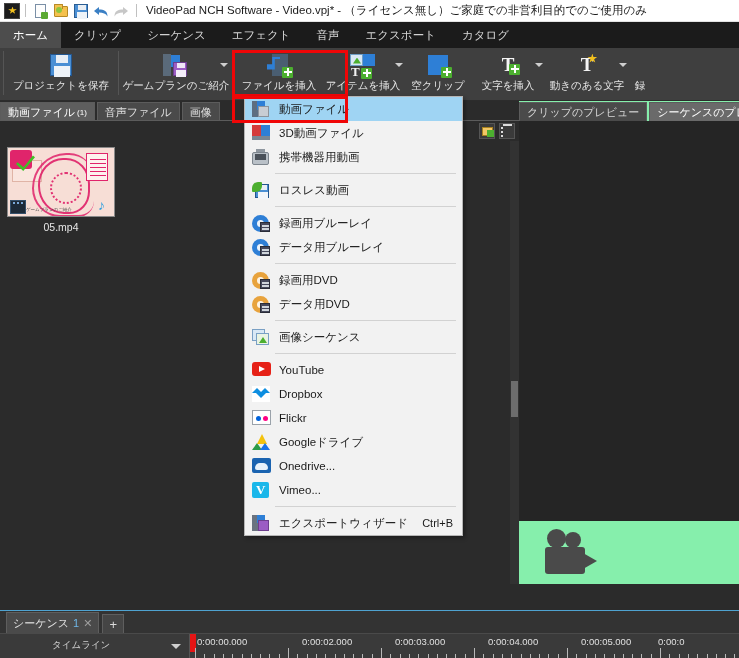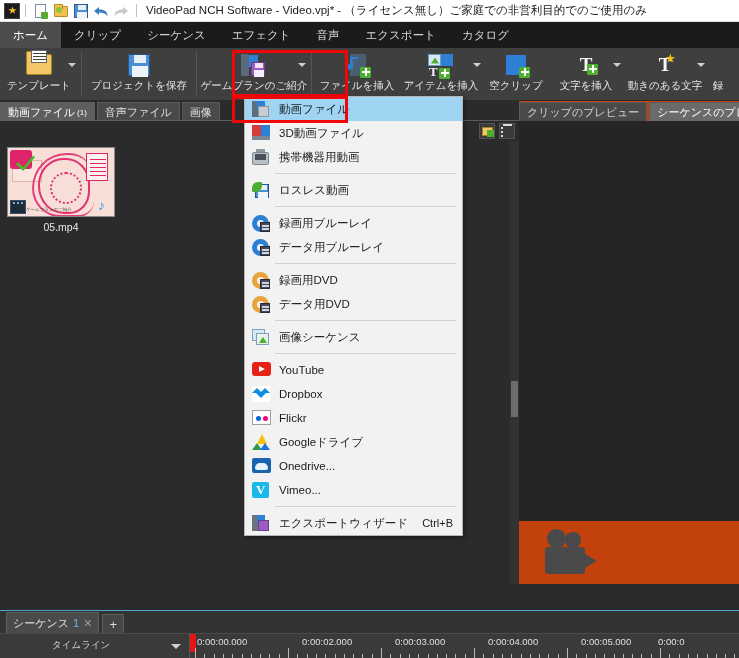--- a/index.html
+++ b/index.html
@@ -246,21 +246,21 @@
   .di-onedrive { width:19px;height:15px; background:#1a63b0; border-radius:2px;}
   .di-onedrive::after{content:"";position:absolute;left:3px;top:5px;width:13px;height:7px;background:#e8f2fb;border-radius:7px 7px 3px 3px;}
   .di-vimeo { width:17px;height:16px; background:#1ab7ea; border-radius:2px;}
   .di-vimeo::after{content:"V"; position:absolute;left:4px;top:0px;color:#fff;font:bold 13px "Liberation Serif",serif;}
   .di-wizard { width:18px;height:16px;}
   .di-wizard .f{position:absolute;left:0;top:0;width:7px;height:16px;background:#6a7380;}
   .di-wizard .b{position:absolute;left:5px;top:0;width:8px;height:8px;background:#2e7fd6;}
   .di-wizard .p{position:absolute;left:6px;top:5px;width:11px;height:11px;background:#9b5cc4;border:1px solid #6d3e8e;}
 
   
-  .preview-panel { position:absolute; left:519px; top:101px; width:220px; height:483px; background:#c2410c;text-align:right;}
+  .preview-panel { position:absolute; left:519px; top:101px; width:220px; height:483px; background:#86efac;text-align:right;}
   .pv-tabs { position:absolute; left:0; top:0; height:20px; display:flex; align-items:flex-end;}
   .pv-tab { height:19px; padding:0 7px; display:flex;align-items:center; font-size:11px; background:#4a4a4a; color:#d8d8d8; border:1px solid #5c5c5c; border-bottom:none; margin-right:2px; white-space:nowrap;}
   .pv-tab.active { background:#6a6a6a; color:#fff; }
   .pv-stage { position:absolute; left:0; top:20px; right:0; height:400px; background:#252525; }
   .cam-icon { position:absolute; left:10px; top:408px; width:80px; height:50px; }
   .cam-body { position:absolute; left:16px; top:18px; width:40px; height:27px; background:#4a4a4a; border-radius:3px;}
   .cam-lens { position:absolute; left:54px; top:24px; width:0; height:0; border-top:8px solid transparent; border-bottom:8px solid transparent; border-left:14px solid #4a4a4a;}
   .cam-reel1 { position:absolute; left:18px; top:0px; width:19px; height:19px; border-radius:50%; background:#4a4a4a;}
   .cam-reel2 { position:absolute; left:36px; top:3px; width:16px; height:16px; border-radius:50%; background:#4a4a4a;}
 
@@ -354,33 +354,20 @@
         <span>エクスポート</span>
       </div>
     <div class="rtab">
         <span>カタログ</span>
       </div>
   </div>
 
   <div class="ribbon">
 
 
-    <div class="rb-item" style="width:78px">
-      <span class="rb-ico">
-        <span class="gi gi-tmpl">
-            <span class="sheet">
-              <i style="top:2px"></i>
-              <i style="top:5px"></i>
-              <i style="top:8px"></i>
-            </span>
-          </span>
-      </span>
-      <span class="rb-label">テンプレート</span>
-      <span class="rb-arrow"></span>
-    </div>
 
     <div class="rb-sep"></div>
 
     <div class="rb-item" style="width:108px">
       <span class="rb-ico">
           <span class="gi gi-floppy"></span>
         </span>
       <span class="rb-label">プロジェクトを保存</span>
     </div>
 

